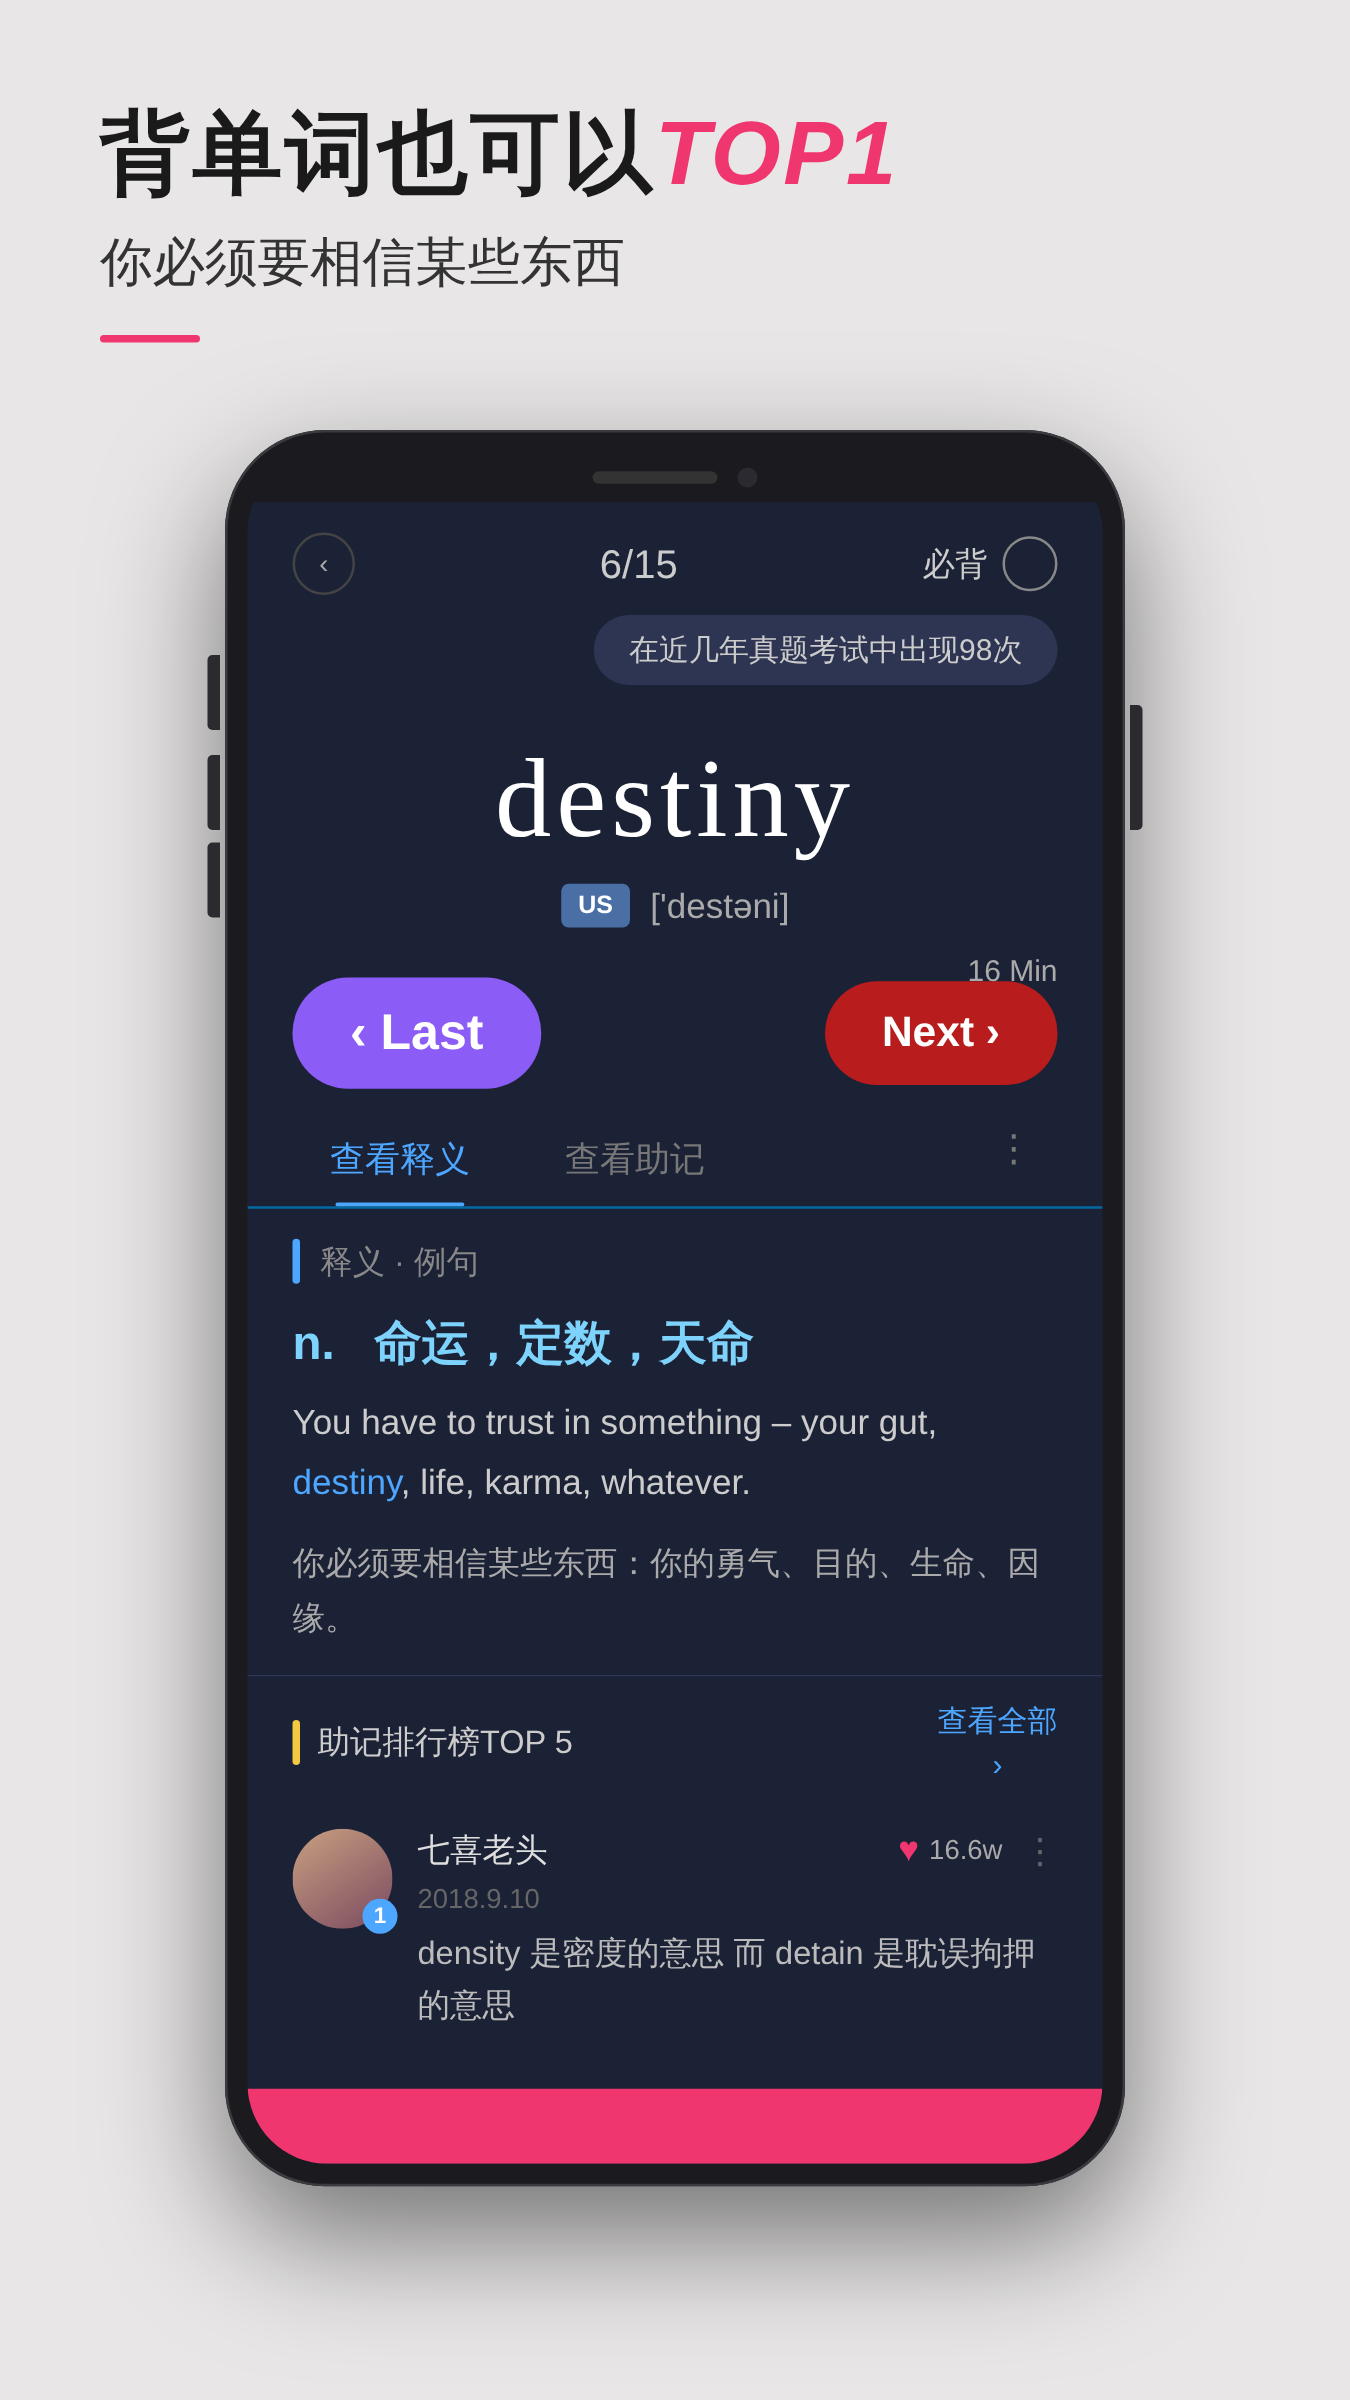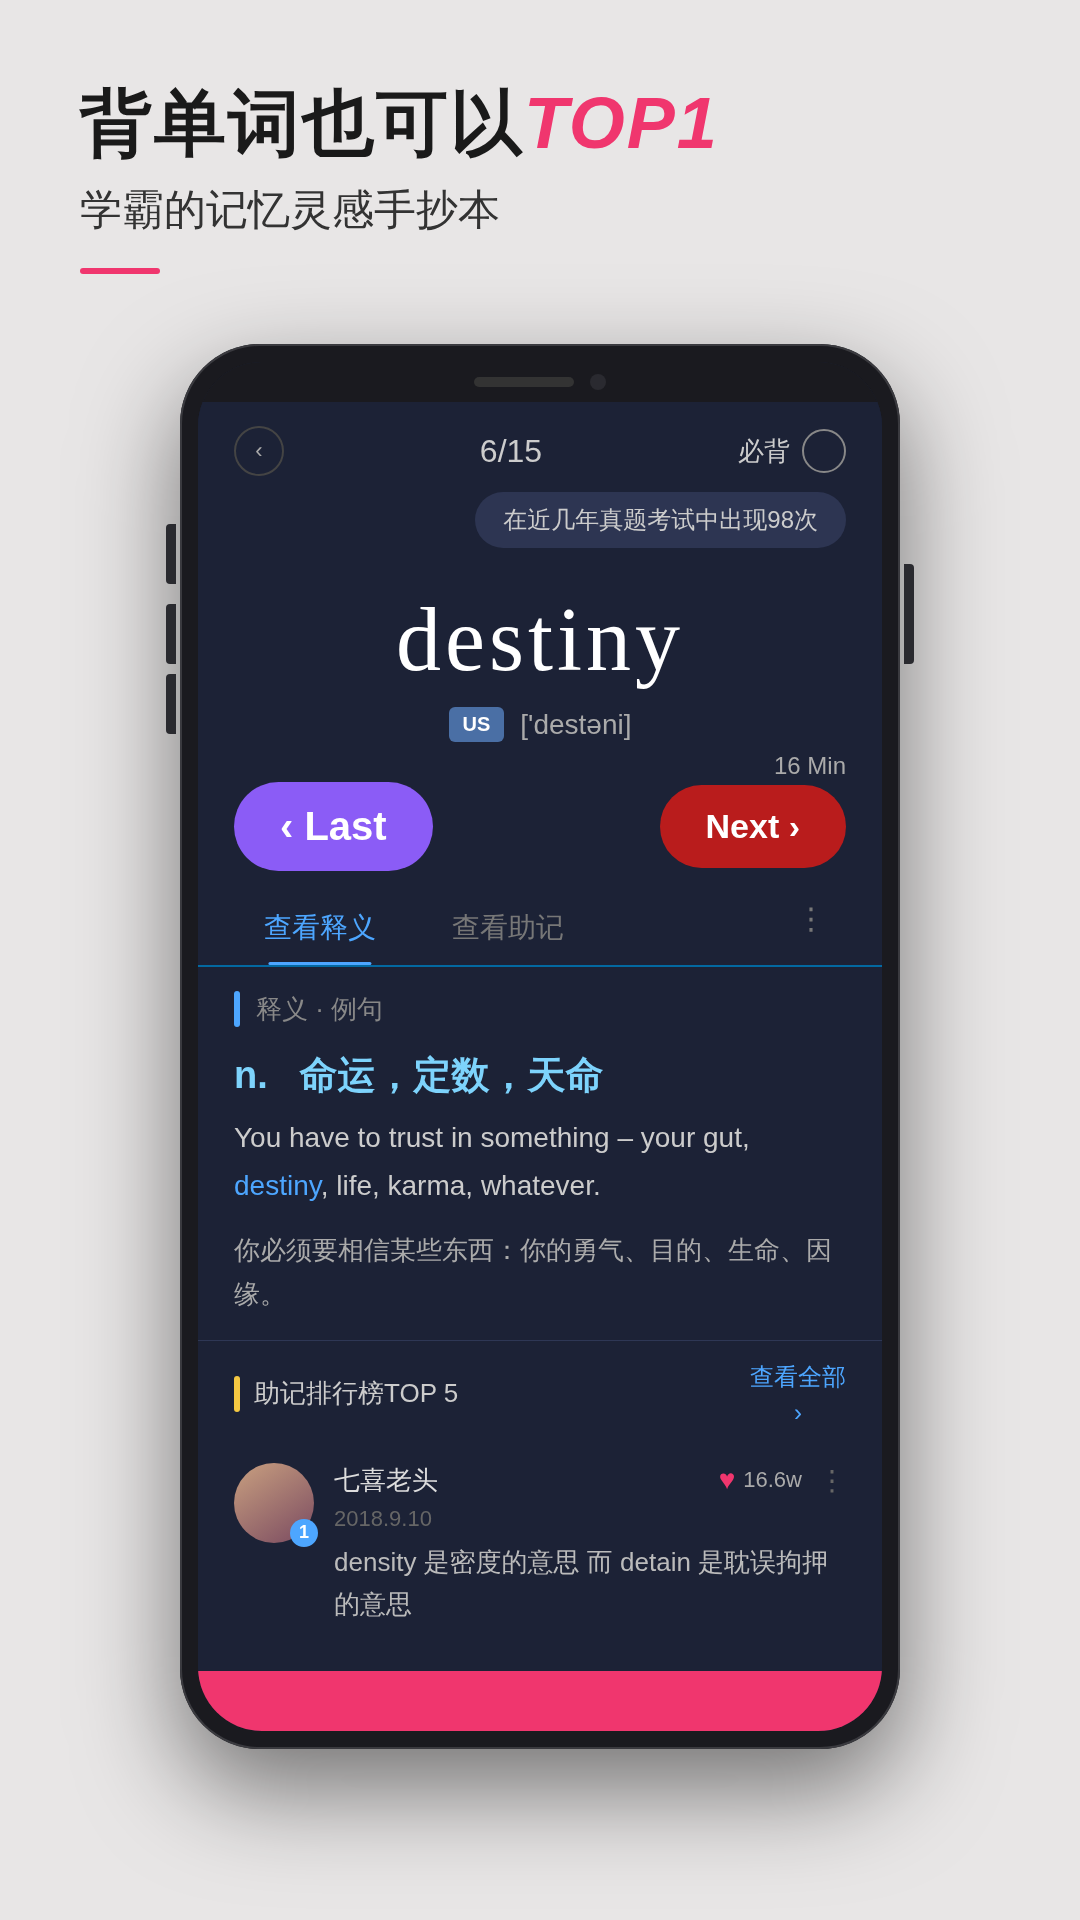--- a/index.html
+++ b/index.html
@@ -208,21 +208,21 @@
     .nav-buttons {
       display: flex;
       justify-content: space-between;
       align-items: center;
       padding: 30px 36px 20px 36px;
       position: relative;
     }
     .time-label {
       position: absolute;
       right: 36px;
-      top: 0;
+      top: 12px;
       font-size: 24px;
       color: #aaa;
     }
     .btn-last {
       background: #8b5cf6;
       color: white;
       border: none;
       border-radius: 50px;
       padding: 22px 46px;
       font-size: 40px;
@@ -457,21 +457,21 @@
       margin-top: 10px;
     }
   </style>
 </head>
 <body>
 
 <div class="top-section">
   <h1 class="main-title">
     <span>背单词也可以</span><span class="highlight">TOP1</span>
   </h1>
-  <p class="sub-title">学霸的记忆灵感手抄本</p>
+  <p class="sub-title">你必须要相信某些东西</p>
   <div class="title-underline"></div>
 </div>
 
 <div class="phone-wrapper">
   <div class="phone-outer">
     <div class="phone-inner">
 
       <div class="phone-top-bar">
         <div class="phone-speaker"></div>
         <div class="phone-camera"></div>

